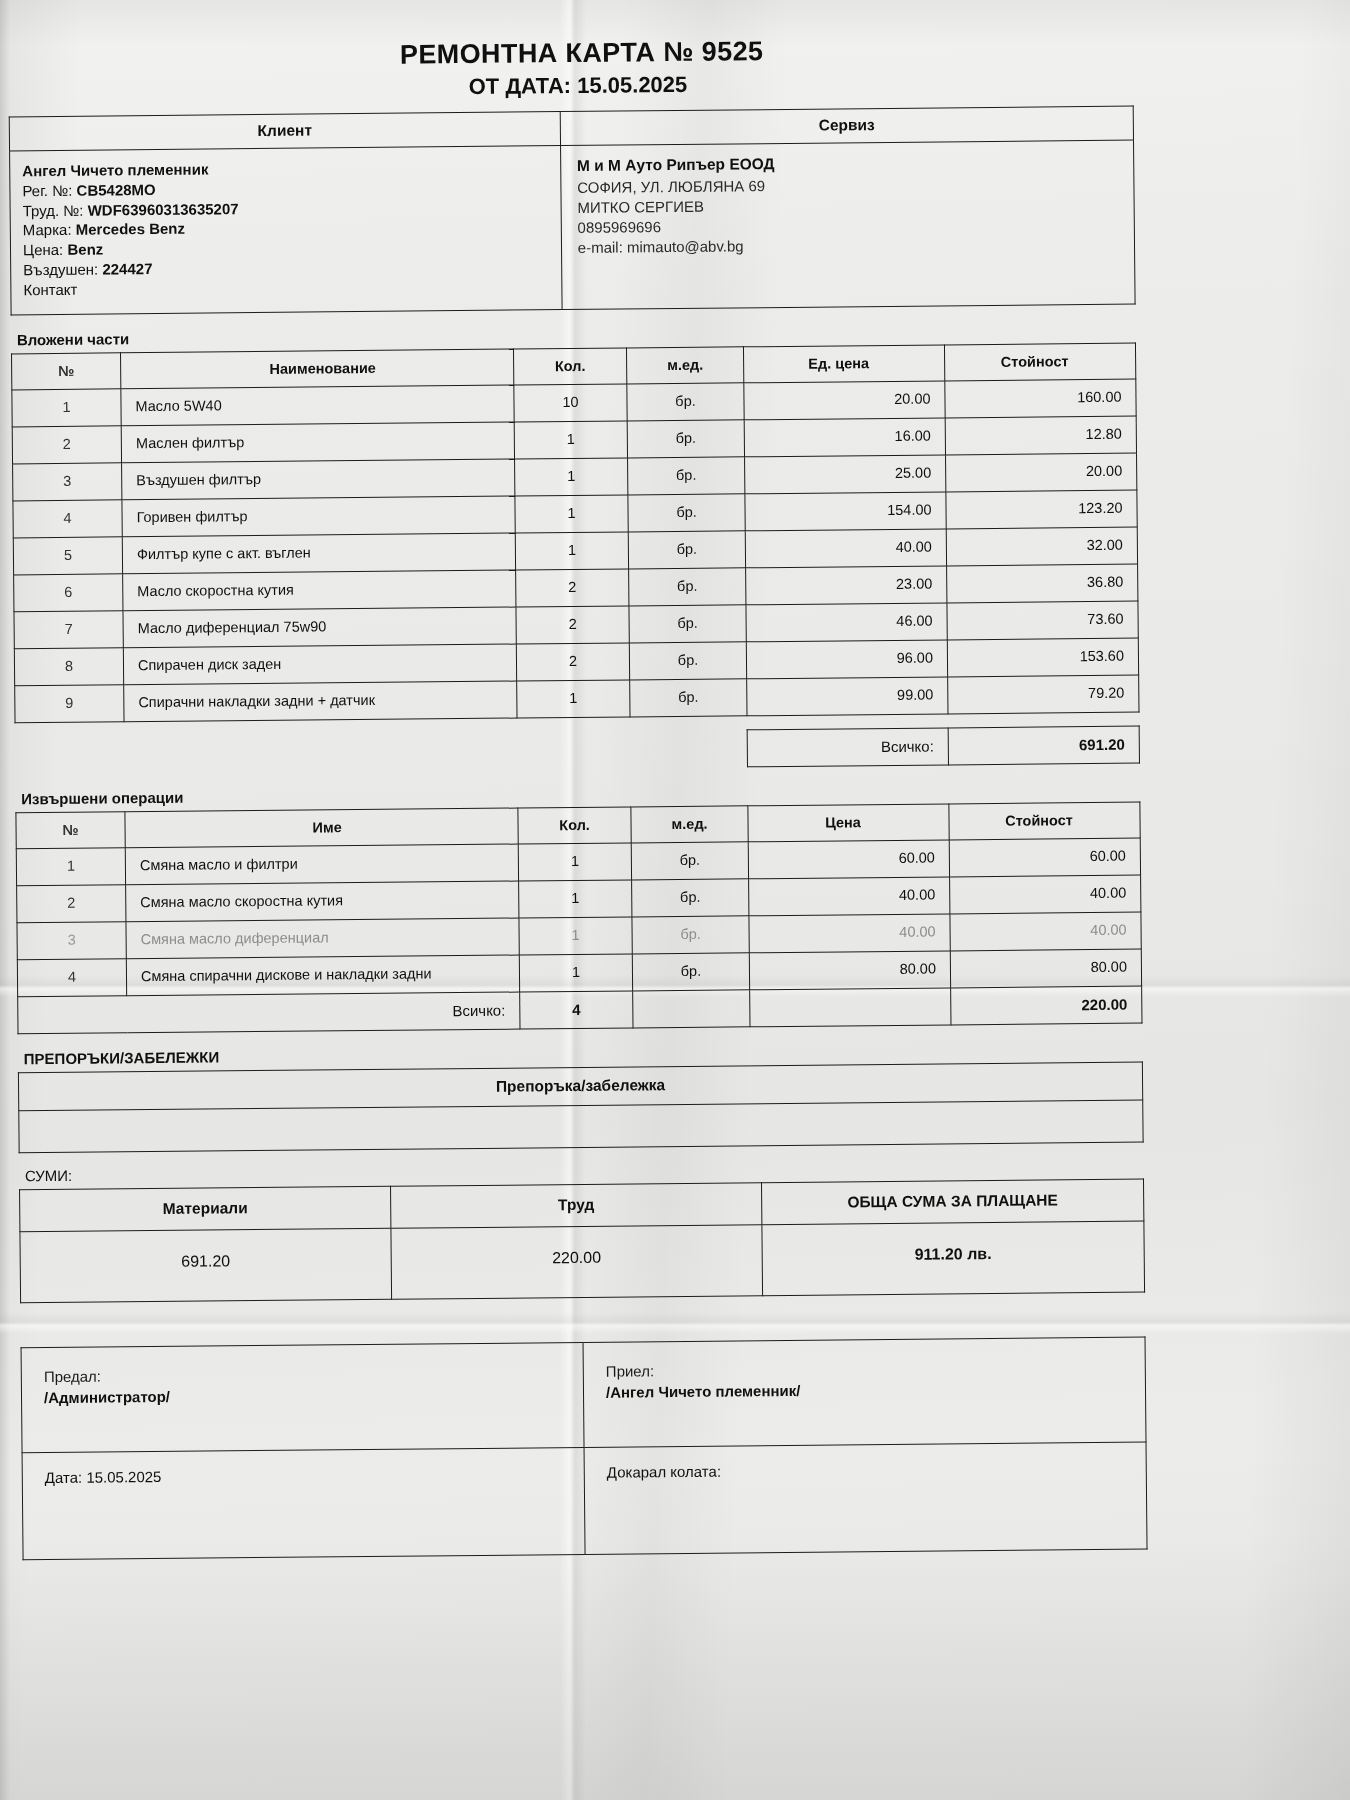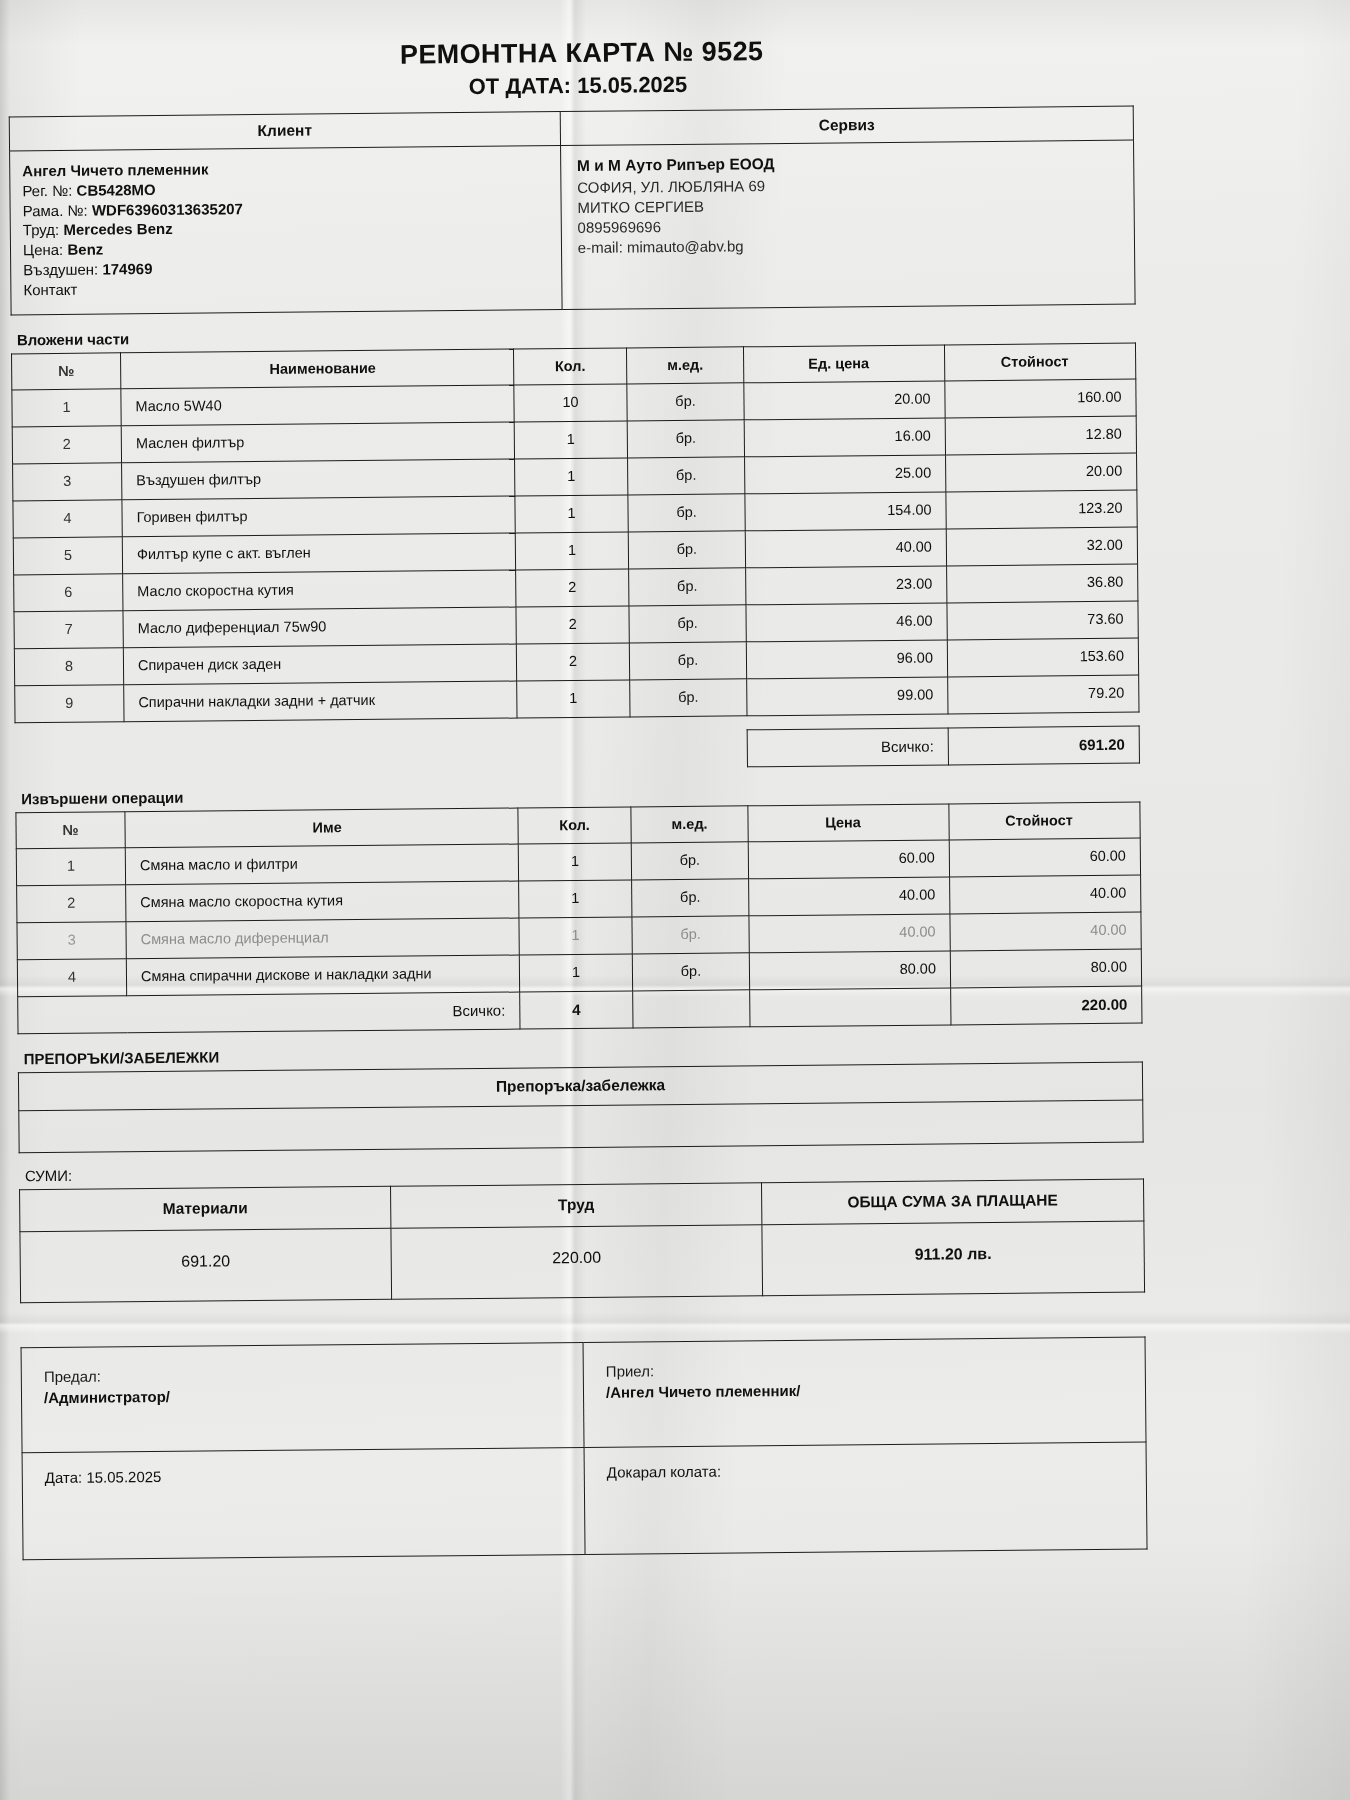--- a/index.html
+++ b/index.html
@@ -206,24 +206,24 @@
   <table>
     <tbody>
         <tr>
       <td class="hdr-cell" style="width:49%">Клиент</td>
       <td class="hdr-cell">Сервиз</td>
     </tr>
     <tr>
       <td class="party-cell">
         <div class="line strong">Ангел Чичето племенник</div>
         <div class="line"><span>Рег. №:</span> <span class="strong">CB5428MO</span></div>
-        <div class="line"><span>Рама. №:</span> <span class="strong">WDF63960313635207</span></div>
-        <div class="line"><span>Труд:</span> <span class="strong">Mercedes Benz</span></div>
+        <div class="line"><span>Труд. №:</span> <span class="strong">WDF63960313635207</span></div>
+        <div class="line"><span>Марка:</span> <span class="strong">Mercedes Benz</span></div>
         <div class="line"><span>Цена:</span> <span class="strong">Benz</span></div>
-        <div class="line"><span>Въздушен:</span> <span class="strong">174969</span></div>
+        <div class="line"><span>Въздушен:</span> <span class="strong">224427</span></div>
         <div class="line">Контакт</div>
       </td>
       <td class="party-cell service-cell">
         <div class="sv-name">М и М Ауто Рипъер ЕООД</div>
         <div class="sv-line">СОФИЯ, УЛ. ЛЮБЛЯНА 69</div>
         <div class="sv-line">МИТКО СЕРГИЕВ</div>
         <div class="sv-line">0895969696</div>
         <div class="sv-line">e-mail: mimauto@abv.bg</div>
       </td>
     </tr>

